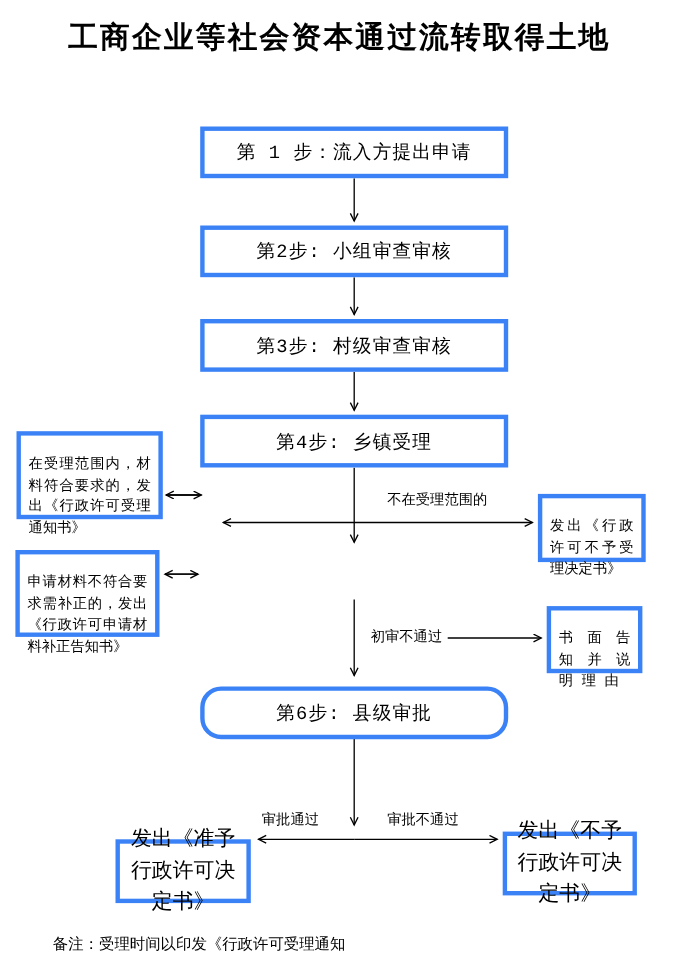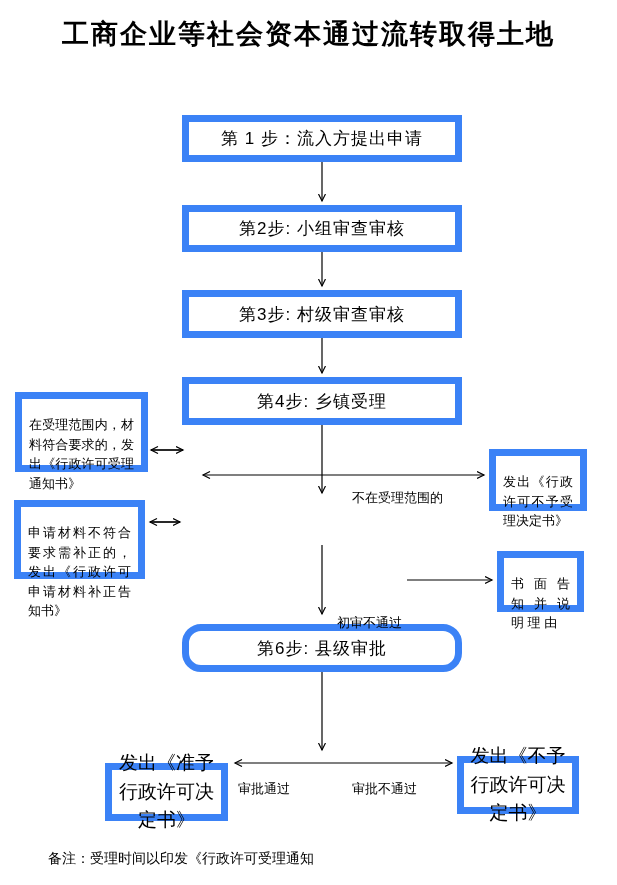--- a/index.html
+++ b/index.html
@@ -6,39 +6,39 @@
     margin: 0;
     padding: 0;
     background: #ffffff;
   }
   .canvas {
     position: relative;
     width: 617px;
     height: 885px;
     background: #ffffff;
     color: #000000;
-    font-family: Liberation Sans, sans-serif;
+    font-family: Liberation Mono, monospace;
     overflow: hidden;
   }
   .title {
     position: absolute;
     left: 0;
     width: 617px;
     text-align: center;
     font-weight: bold;
     font-size: 27px;
     letter-spacing: 2px;
     white-space: nowrap;
   }
   #title-line1 { top: 16px; }
   #title-line2 { top: 52px; }
 
   .box {
     position: absolute;
-    border: 7px solid #3b82f6;
+    border: 4px solid #3b82f6;
     background: #ffffff;
     box-sizing: border-box;
   }
   .step {
     left: 182px;
     width: 280px;
     display: flex;
     align-items: center;
     justify-content: center;
     font-size: 17px;
@@ -57,21 +57,20 @@
     display: flex;
     align-items: center;
     justify-content: center;
     text-align: center;
     padding: 20px 6px;
   }
   .edge-label {
     position: absolute;
     font-size: 13px;
     white-space: nowrap;
-    margin-top: 44px;
   }
   .note {
     position: absolute;
     left: 48px;
     top: 850px;
     font-size: 14px;
     white-space: nowrap;
   }
   svg.arrows {
     position: absolute;

